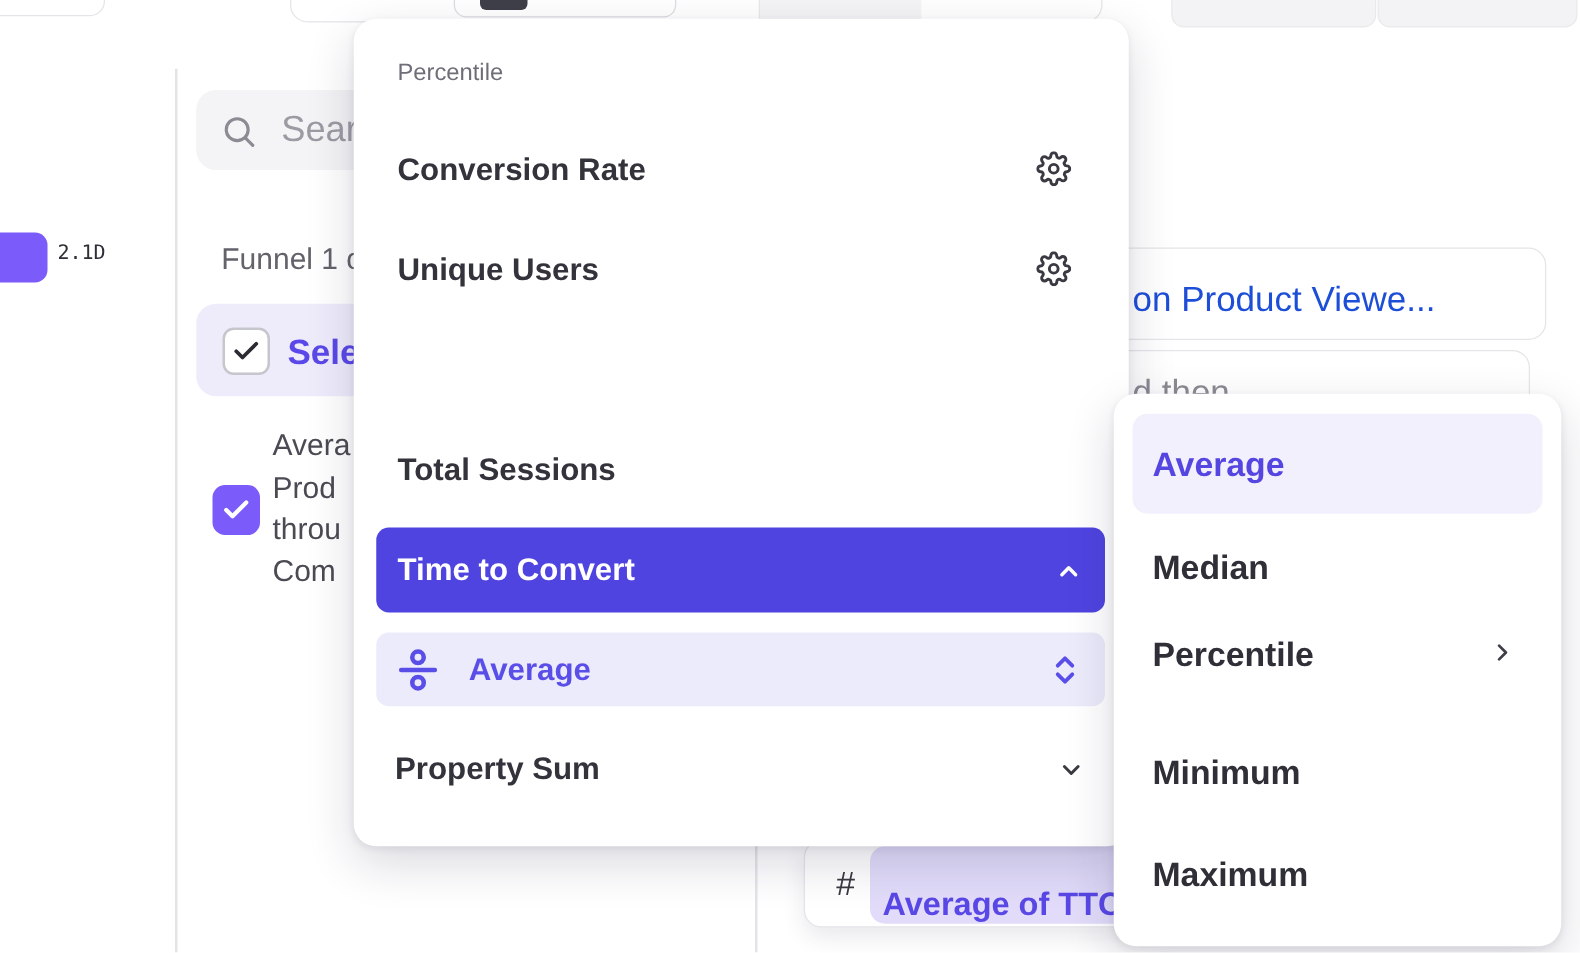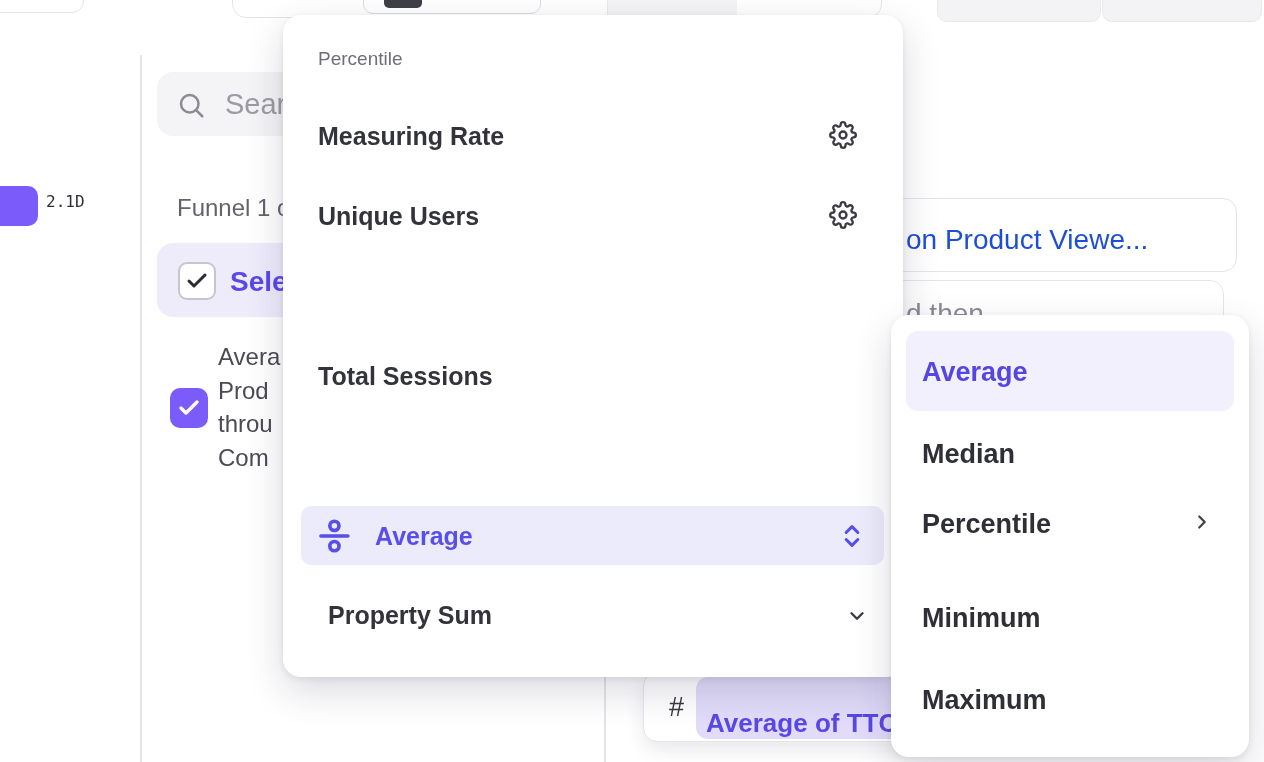--- a/index.html
+++ b/index.html
@@ -67,21 +67,21 @@
   .sel-bar { left:18px; top:407px; width:583px; height:68px; background:#4f44e0; border-radius:10px;
     cursor:pointer; }
   .sel-bar .lbl { position:absolute; left:17px; top:20px; font-size:25px; font-weight:600; color:#fff; }
   .sel-bar svg { position:absolute; right:18px; top:24px; color:#fff; }
   .avg-row { left:18px; top:491px; width:583px; height:59px; background:#ecebfb; border-radius:10px;
     cursor:pointer; }
   .avg-row .divide-ic { position:absolute; left:16px; top:11px; color:#5a4ee8; }
   .avg-row .lbl { position:absolute; left:74px; top:16px; font-size:25px; font-weight:600; color:#5a4ee8; }
   .avg-row .updown { position:absolute; right:22px; top:16px; color:#5a4ee8; }
   .psum-item { left:0; top:580px; width:620px; height:50px; cursor:pointer; }
-  .psum-item .lbl { position:absolute; left:45px; top:6px; font-size:25px; font-weight:600; color:#33333b; }
+  .psum-item .lbl { position:absolute; left:33px; top:6px; font-size:25px; font-weight:600; color:#33333b; }
   .psum-item svg { position:absolute; left:563px; top:10px; color:#3a3a42; }
 
   
   .menu-sub { left:891px; top:315px; width:358px; height:442px; background:#fff; border-radius:18px;
     box-shadow:0 2px 6px rgba(20,20,50,.08), 0 14px 38px rgba(25,25,60,.16); z-index:20; }
   .sub-highlight { left:15px; top:16px; width:328px; height:80px; background:#f2f0fc; border-radius:12px;
     cursor:pointer; }
   .sub-highlight .lbl { position:absolute; left:16px; top:26px; font-size:27px; font-weight:600; color:#5546e2; }
   .s-item { left:0; width:358px; height:46px; cursor:pointer; }
   .s-item .lbl { position:absolute; left:31px; top:0; font-size:27px; font-weight:600; color:#2f2f37; }
@@ -148,40 +148,46 @@
       <svg width="22" height="22" viewBox="0 0 24 24" fill="none" stroke="currentColor" stroke-width="3" stroke-linecap="round" stroke-linejoin="round">
         <polyline points="6 9 12 15 18 9"></polyline>
       </svg>
     </div>
   </div>
 
   <div class="abs menu-main">
     <div class="abs menu-header">Percentile</div>
 
     <div class="abs m-item" style="top:107px;">
-      <span class="lbl">Measuring Rate</span>
+      <span class="lbl">Conversion Rate</span>
       <svg class="gear" width="28" height="28" viewBox="0 0 24 24" fill="none" stroke="currentColor" stroke-width="2" stroke-linecap="round" stroke-linejoin="round">
         <circle cx="12" cy="12" r="3"></circle>
         <path d="M19.4 15a1.65 1.65 0 0 0 .33 1.82l.06.06a2 2 0 0 1 0 2.83 2 2 0 0 1-2.83 0l-.06-.06a1.65 1.65 0 0 0-1.82-.33 1.65 1.65 0 0 0-1 1.51V21a2 2 0 0 1-2 2 2 2 0 0 1-2-2v-.09A1.65 1.65 0 0 0 9 19.4a1.65 1.65 0 0 0-1.82.33l-.06.06a2 2 0 0 1-2.83 0 2 2 0 0 1 0-2.83l.06-.06a1.65 1.65 0 0 0 .33-1.82 1.65 1.65 0 0 0-1.51-1H3a2 2 0 0 1-2-2 2 2 0 0 1 2-2h.09A1.65 1.65 0 0 0 4.6 9a1.65 1.65 0 0 0-.33-1.82l-.06-.06a2 2 0 0 1 0-2.83 2 2 0 0 1 2.83 0l.06.06a1.65 1.65 0 0 0 1.82.33H9a1.65 1.65 0 0 0 1-1.51V3a2 2 0 0 1 2-2 2 2 0 0 1 2 2v.09a1.65 1.65 0 0 0 1 1.51 1.65 1.65 0 0 0 1.82-.33l.06-.06a2 2 0 0 1 2.83 0 2 2 0 0 1 0 2.83l-.06.06a1.65 1.65 0 0 0-.33 1.82V9a1.65 1.65 0 0 0 1.51 1H21a2 2 0 0 1 2 2 2 2 0 0 1-2 2h-.09a1.65 1.65 0 0 0-1.51 1z"></path>
       </svg>
     </div>
 
     <div class="abs m-item" style="top:187px;text-align:right;">
       <span class="lbl">Unique Users</span>
       <svg class="gear" width="28" height="28" viewBox="0 0 24 24" fill="none" stroke="currentColor" stroke-width="2" stroke-linecap="round" stroke-linejoin="round">
         <circle cx="12" cy="12" r="3"></circle>
         <path d="M19.4 15a1.65 1.65 0 0 0 .33 1.82l.06.06a2 2 0 0 1 0 2.83 2 2 0 0 1-2.83 0l-.06-.06a1.65 1.65 0 0 0-1.82-.33 1.65 1.65 0 0 0-1 1.51V21a2 2 0 0 1-2 2 2 2 0 0 1-2-2v-.09A1.65 1.65 0 0 0 9 19.4a1.65 1.65 0 0 0-1.82.33l-.06.06a2 2 0 0 1-2.83 0 2 2 0 0 1 0-2.83l.06-.06a1.65 1.65 0 0 0 .33-1.82 1.65 1.65 0 0 0-1.51-1H3a2 2 0 0 1-2-2 2 2 0 0 1 2-2h.09A1.65 1.65 0 0 0 4.6 9a1.65 1.65 0 0 0-.33-1.82l-.06-.06a2 2 0 0 1 0-2.83 2 2 0 0 1 2.83 0l.06.06a1.65 1.65 0 0 0 1.82.33H9a1.65 1.65 0 0 0 1-1.51V3a2 2 0 0 1 2-2 2 2 0 0 1 2 2v.09a1.65 1.65 0 0 0 1 1.51 1.65 1.65 0 0 0 1.82-.33l.06-.06a2 2 0 0 1 2.83 0 2 2 0 0 1 0 2.83l-.06.06a1.65 1.65 0 0 0-.33 1.82V9a1.65 1.65 0 0 0 1.51 1H21a2 2 0 0 1 2 2 2 2 0 0 1-2 2h-.09a1.65 1.65 0 0 0-1.51 1z"></path>
       </svg>
     </div>
 
 
     <div class="abs m-item" style="top:347px;">
       <span class="lbl">Total Sessions</span>
     </div>
 
+    <div class="abs sel-bar">
+      <span class="lbl">Time to Convert</span>
+      <svg width="22" height="22" viewBox="0 0 24 24" fill="none" stroke="currentColor" stroke-width="3" stroke-linecap="round" stroke-linejoin="round">
+        <polyline points="18 15 12 9 6 15"></polyline>
+      </svg>
+    </div>
 
     <div class="abs avg-row">
       <svg class="divide-ic" width="38" height="38" viewBox="0 0 24 24" fill="none" stroke="currentColor" stroke-width="2.3" stroke-linecap="round">
         <circle cx="11" cy="5.6" r="2.9"></circle>
         <line x1="2.5" y1="12" x2="19.5" y2="12"></line>
         <circle cx="11" cy="18.4" r="2.9"></circle>
       </svg>
       <span class="lbl">Average</span>
       <svg class="updown" width="20" height="28" viewBox="0 0 16 24" fill="none" stroke="currentColor" stroke-width="2.6" stroke-linecap="round" stroke-linejoin="round">
         <polyline points="3 9 8 4 13 9"></polyline>

